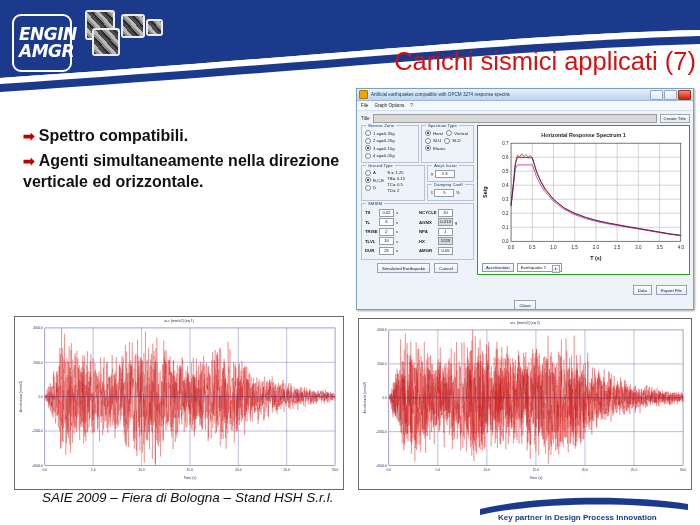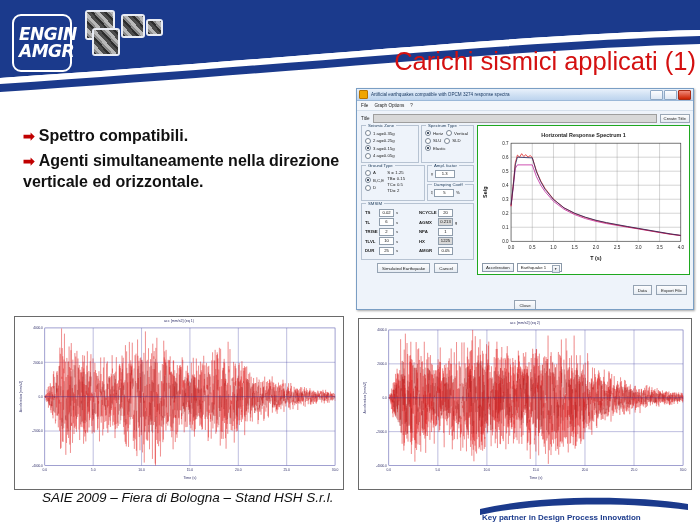--- a/index.html
+++ b/index.html
@@ -162,21 +162,21 @@
   }
   
   #footer-text{
     position:absolute;left:42px;top:490px;
     font-size:13.5px;font-style:italic;color:#111111;white-space:nowrap;
   }
   #tagline{
     position:absolute;right:12px;bottom:2px;width:208px;height:26px;
   }
   #tagline .tg{
-    position:absolute;left:2px;bottom:1px;font-size:8px;color:#1b3a8c;
+    position:absolute;left:18px;bottom:1px;font-size:8px;color:#1b3a8c;
     font-weight:bold;white-space:nowrap;
   }
 </style>
 </head>
 <body>
 
 <div id="header-banner">
   <svg width="700" height="92" viewBox="0 0 700 92">
     <path d="M0,0 L700,0 L700,30 C520,34 300,58 0,78 Z" fill="#1b3a8c"></path>
     <path d="M0,78 C300,58 520,34 700,30 L700,36 C520,41 300,64 0,84 Z" fill="#ffffff"></path>
@@ -193,21 +193,21 @@
       <div class="tx"></div>
     </div>
   <div class="thumb" style="left:121px;top:14px;width:24px;height:24px;">
       <div class="tx"></div>
     </div>
   <div class="thumb" style="left:146px;top:19px;width:17px;height:17px;">
       <div class="tx"></div>
     </div>
 </div>
 
-<div id="page-title">Carichi sismici applicati (1)</div>
+<div id="page-title">Carichi sismici applicati (7)</div>
 
 <div id="bullet-block">
   <div class="bl">
     <span class="arw">➡</span><span>Spettro compatibili.</span>
   </div>
   <div class="bl">
     <span class="arw">➡</span><span>Agenti simultaneamente nella direzione verticale ed orizzontale.</span>
   </div>
 </div>
 

